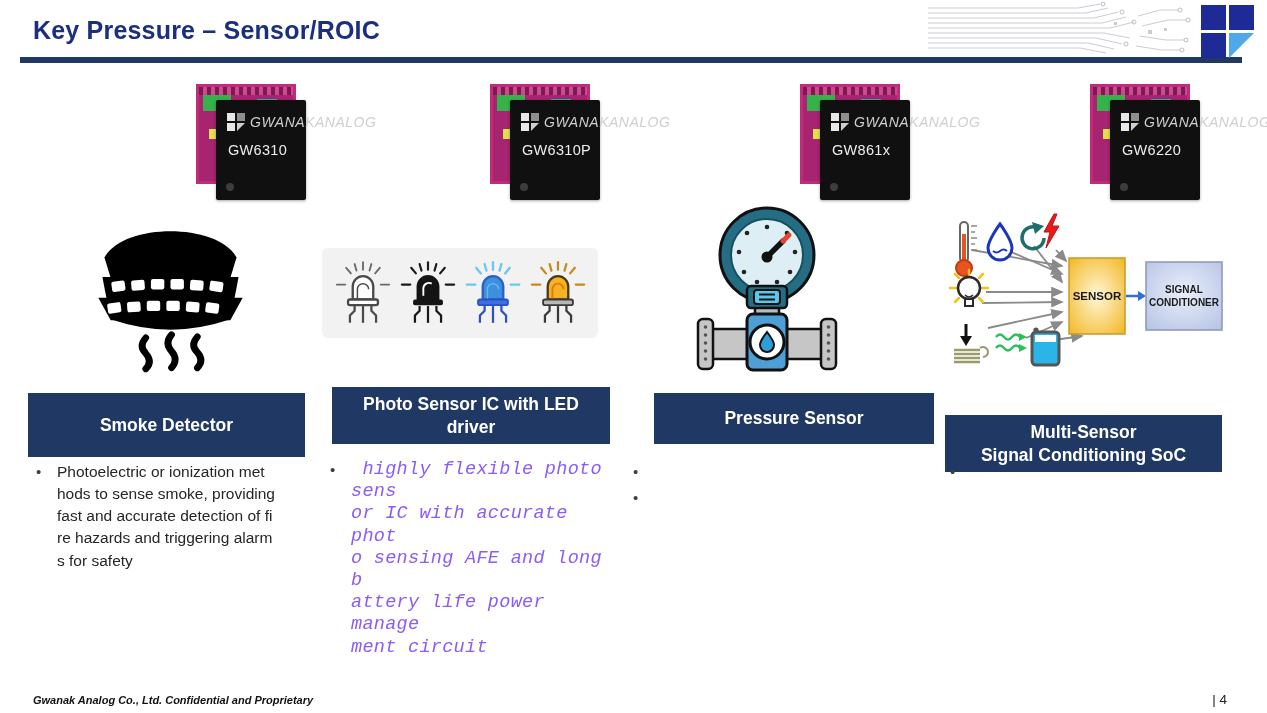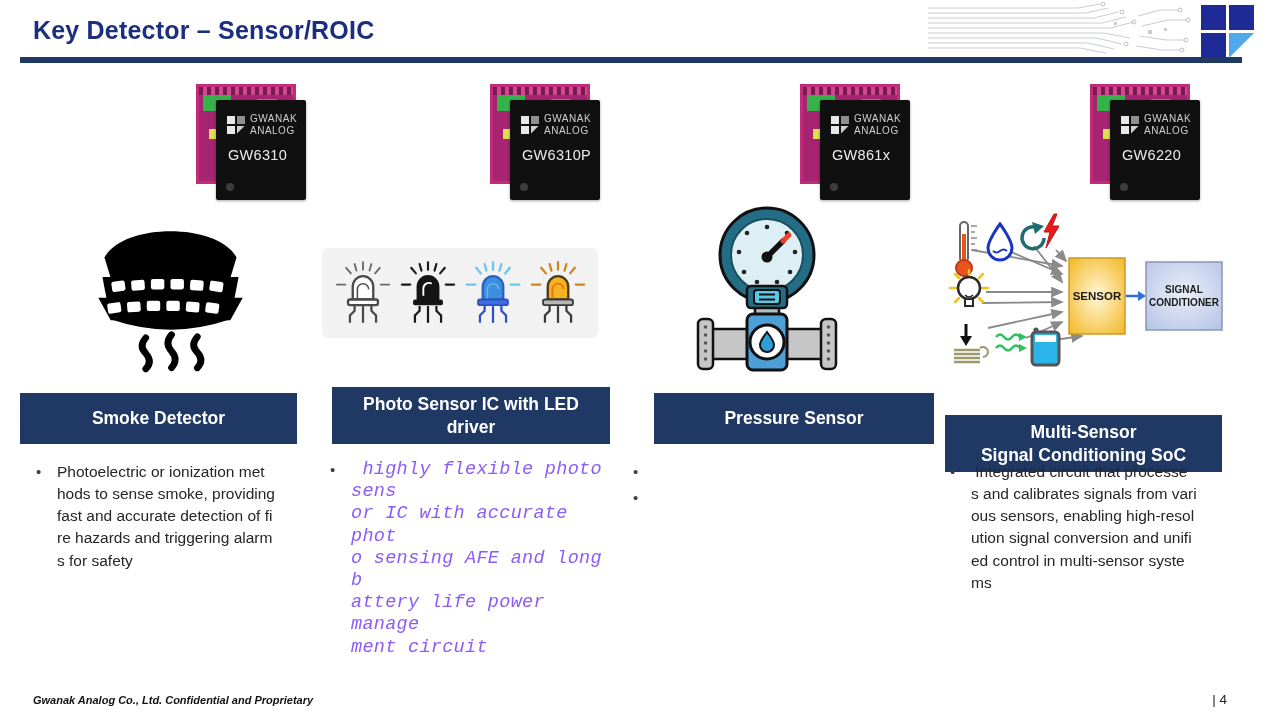--- a/index.html
+++ b/index.html
@@ -28,21 +28,21 @@
          repeating-linear-gradient(90deg,#7a1a52 0 4px,#d0488e 4px 8px);
        background-size:28px 16px,20px 24px,16px 10px,24px 12px,38px 26px,18px 18px,100% 8px;
        background-position:4px 8px,58px 12px,10px 42px,52px 50px,22px 58px,64px 64px,0 0;
        background-repeat:no-repeat;}
   .pkg{position:absolute;left:20px;top:16px;width:90px;height:100px;background:#101010;border-radius:2px;box-shadow:0 1px 3px rgba(0,0,0,.35);}
   .pkg-logo{display:flex;align-items:center;gap:5px;margin:13px 0 0 11px;}
   .sq-grid{display:grid;grid-template-columns:8px 8px;grid-template-rows:8px 8px;gap:2px;}
   .sq-grid i{display:block;background:#e8e8e8;}
   .sq-grid i.s2{background:#8f8f8f;}
   .sq-grid i.s4{background:#cfcfcf;clip-path:polygon(0 0,100% 0,0 100%);}
-  .brand{display:flex;flex-direction:column;color:#cfcfcf;font-size:10px;letter-spacing:.5px;line-height:1.15;}
+  .brand{display:flex;flex-direction:row;color:#cfcfcf;font-size:14px;letter-spacing:.5px;line-height:1.15;font-style:italic;}
   .part{margin:11px 0 0 12px;color:#ececec;font-size:14.5px;letter-spacing:.3px;}
   .pkg-dot{position:absolute;left:10px;bottom:9px;width:8px;height:8px;border-radius:50%;background:#3c3c3c;}
 
   
   .titlebar{position:absolute;background:#1f3864;color:#fff;font-weight:bold;font-size:17.5px;line-height:1.3;
             display:flex;align-items:center;justify-content:center;text-align:center;white-space:pre-line;}
 
   
   .bullets{position:absolute;}
   .bullet{display:flex;gap:11px;margin-bottom:3px;font-size:15.5px;line-height:1.43;color:#262626;}
@@ -56,21 +56,21 @@
 
   
   .footer-note{position:absolute;left:33px;bottom:7px;font-size:11px;font-weight:bold;font-style:italic;color:#111;}
   .page-num{position:absolute;right:40px;bottom:6px;font-size:13.5px;color:#222;}
 </style>
 </head>
 <body>
 
 <div class="page">
 
-  <div class="slide-title">Key Detector – Sensor/ROIC</div>
+  <div class="slide-title">Key Pressure – Sensor/ROIC</div>
   <div class="title-rule"></div>
 
   <svg class="circuit-art" width="270" height="54" viewBox="0 0 270 54">
     <g stroke="#c9cdd3" stroke-width="1" fill="none">
       <path d="M0,6 H150 L172,2"></path>
         <path d="M0,11 H158 L180,6"></path>
         <path d="M0,16 H166 L190,10"></path>
       <path d="M0,21 H174 L198,15"></path>
         <path d="M0,26 H182 L206,20"></path>
         <path d="M0,31 H176 L202,36"></path>
@@ -438,21 +438,21 @@
     <g>
       <line x1="184" y1="90" x2="197" y2="90" stroke="#2e6fd8" stroke-width="2.5"></line>
       <polygon points="196,85 204,90 196,95" fill="#2e6fd8"></polygon>
     </g>
 
     <rect x="204" y="56" width="76" height="68" fill="url(#condGrad)" stroke="#8a97b8" stroke-width="1.5"></rect>
     <text x="242" y="87" text-anchor="middle" font-size="10" font-weight="bold" fill="#1a1a1a" font-family="Liberation Sans, sans-serif">SIGNAL</text>
     <text x="242" y="100" text-anchor="middle" font-size="10" font-weight="bold" fill="#1a1a1a" font-family="Liberation Sans, sans-serif">CONDITIONER</text>
   </svg>
 
-  <div class="titlebar" style="left:20px;top:393px;width:277px;height:51px;">Smoke Detector</div>
+  <div class="titlebar" style="left:28px;top:393px;width:277px;height:64px;">Smoke Detector</div>
   <div class="titlebar" style="left:332px;top:387px;width:278px;height:57px;">Photo Sensor IC with LED
 driver</div>
   <div class="titlebar" style="left:625px;top:393px;width:280px;height:51px;margin-left:29px;">Pressure Sensor</div>
   <div class="titlebar" style="left:945px;top:387px;width:277px;height:57px;margin-top:28px;">Multi-Sensor
 Signal Conditioning SoC</div>
 
   <div class="bullets" style="left:36px;top:461px;width:272px;">
     <div class="bullet">
       <span class="dot">•</span>
       <span class="txt">Photoelectric or ionization met
@@ -479,25 +479,19 @@
       <span class="dot">•</span>
     </div>
     <div class="bullet">
       <span class="dot">•</span>
     </div>
   </div>
 
   <div class="bullets" style="left:950px;top:461px;width:280px;">
     <div class="bullet">
       <span class="dot">•</span>
-      <span class="txt">&nbsp;Integrated circuit that processe
-s and calibrates signals from vari
-ous sensors, enabling high-resol
-ution signal conversion and unifi
-ed control in multi-sensor syste
-ms</span>
     </div>
   </div>
 
   <div class="footer-note">Gwanak Analog Co., Ltd. Confidential and Proprietary</div>
   <div class="page-num">| 4</div>
 
 </div>
 
 </body></html>

